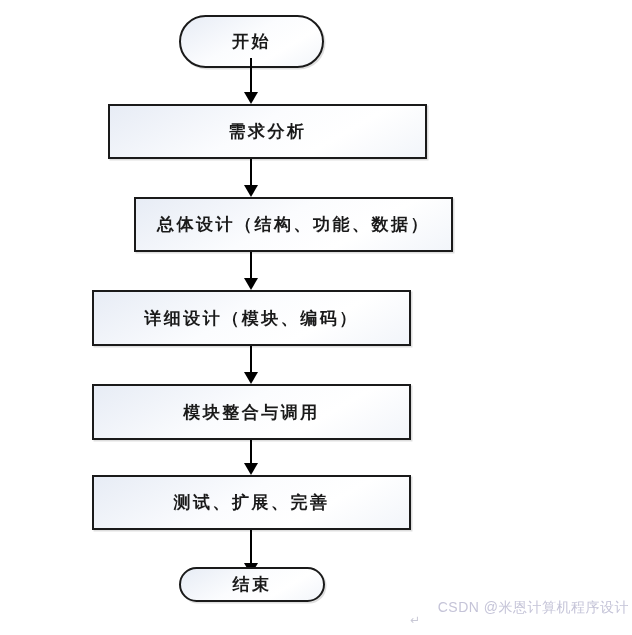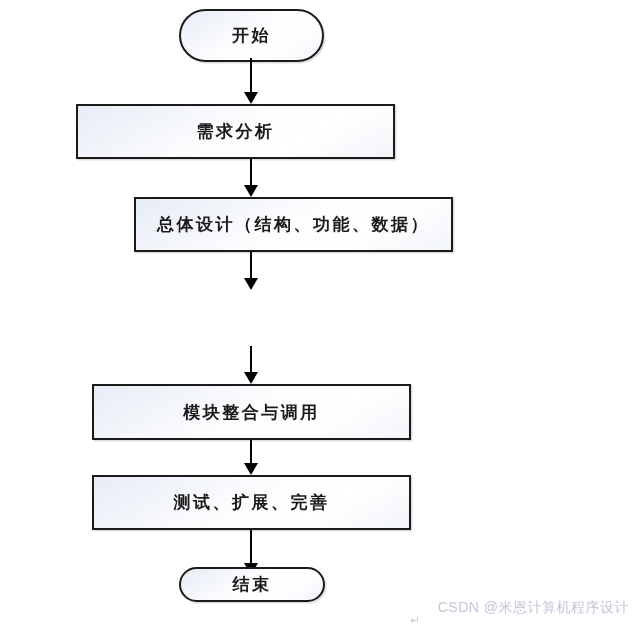--- a/index.html
+++ b/index.html
@@ -69,47 +69,50 @@
     top: 613px;
     font-size: 12px;
     color: #c9c9d6;
   }
 </style>
 </head>
 <body>
 
 <div class="canvas">
 
-  <div class="node terminator" style="left:179px; top:9px; width:145px; height:53px;">
+  <div class="node terminator" style="left:179px; top:15px; width:145px; height:53px;">
     <span>开始</span>
   </div>
 
   <div class="arrow" style="left:244px; top:58px; height:46px;">
     <div class="shaft" style="height:36px;"></div>
     <div class="head"></div>
   </div>
 
-  <div class="node process" style="left:76px; top:104px; width:319px; height:55px;">
+  <div class="node process" style="left:108px; top:104px; width:319px; height:55px;">
     <span>需求分析</span>
   </div>
 
   <div class="arrow" style="left:244px; top:159px; height:38px;">
     <div class="shaft" style="height:28px;"></div>
     <div class="head"></div>
   </div>
 
   <div class="node process" style="left:92px; top:197px; width:319px; height:55px;margin-left:42px;">
     <span>总体设计（结构、功能、数据）</span>
   </div>
 
   <div class="arrow" style="left:244px; top:252px; height:38px;">
     <div class="shaft" style="height:28px;"></div>
     <div class="head"></div>
   </div>
 
+  <div class="node process" style="left:92px; top:290px; width:319px; height:56px;">
+    <span>详细设计（模块、编码）</span>
+  </div>
 
   <div class="arrow" style="left:244px; top:346px; height:38px;">
     <div class="shaft" style="height:28px;"></div>
     <div class="head"></div>
   </div>
 
   <div class="node process" style="left:92px; top:384px; width:319px; height:56px;">
     <span>模块整合与调用</span>
   </div>
 

